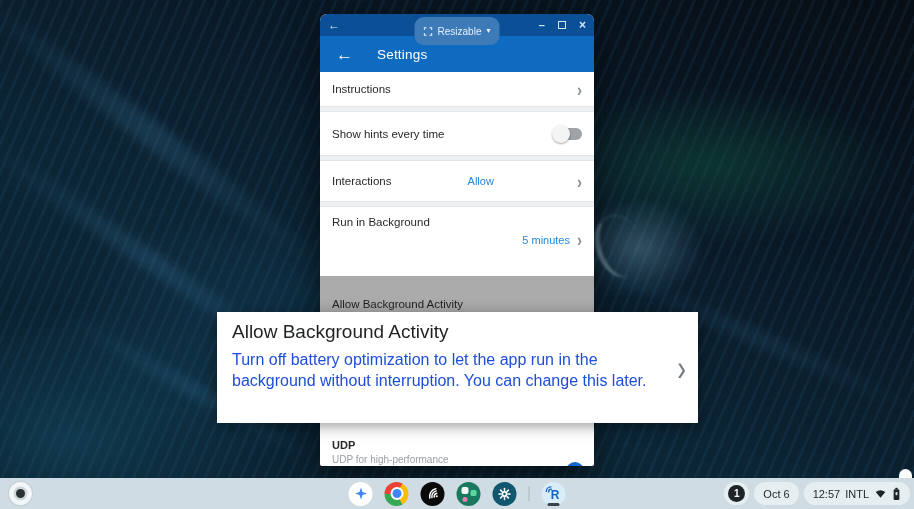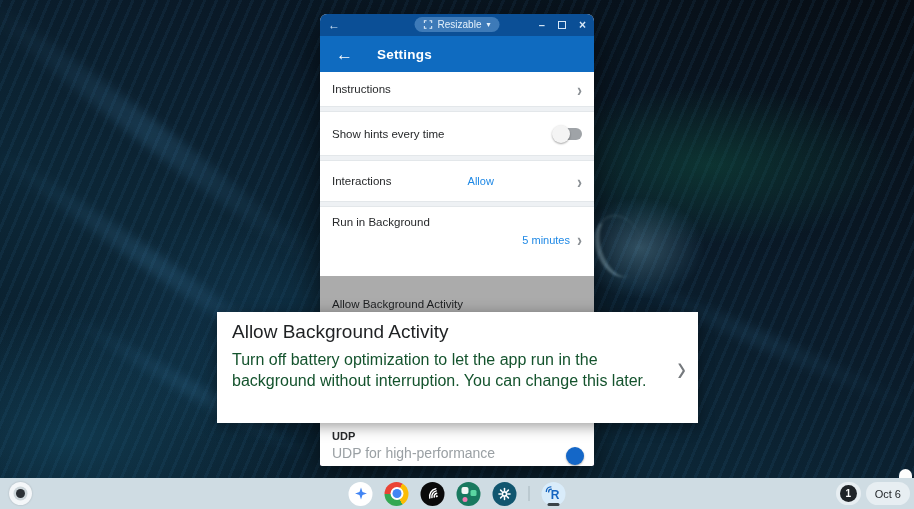--- a/index.html
+++ b/index.html
@@ -22,68 +22,68 @@
   .s4{width:360px;height:18px;left:580px;top:330px;transform:rotate(24deg);opacity:.6;}
   .droplet-shine{position:absolute;left:596px;top:214px;width:46px;height:64px;border-radius:50%;
     border-left:5px solid rgba(200,240,255,.35);border-top:2px solid rgba(200,240,255,.12);
     transform:rotate(-18deg);filter:blur(1px);}
 
   
   .app-window{position:absolute;left:320px;top:14px;width:274px;height:452px;
     border-radius:7px 7px 2px 2px;overflow:hidden;box-shadow:0 12px 34px rgba(0,0,0,.6);background:#fff;}
   .caption-bar{height:22px;background:#0b4f96;display:flex;align-items:center;position:relative;padding:0 8px;}
   .caption-back{color:#cfe2f5;font-size:12px;line-height:1;cursor:default;}
-  .mode-pill{position:absolute;left:50%;top:3px;transform:translateX(-50%);height:15px;
+  .mode-pill{position:absolute;left:50%;top:3px;transform:translateX(-50%);height:28px;
     background:#3d7ab8;border-radius:9px;display:flex;align-items:center;gap:5px;padding:0 9px;color:#e3f0fb;font-size:10px;}
   .mode-pill svg{display:block;}
   .mode-chevron{font-size:8px;line-height:1;color:#e3f0fb;}
   .win-controls{margin-left:auto;display:flex;align-items:center;gap:13px;color:#d7e7f7;}
   .wc-min{font-size:11px;line-height:1;font-weight:bold;}
   .wc-max{width:8px;height:8px;border:1.4px solid #d7e7f7;}
   .wc-close{font-size:12px;line-height:1;font-weight:bold;}
 
   .app-header{height:36px;background:#0f6bc0;display:flex;align-items:center;padding:0 16px;gap:24px;}
   .header-back{color:#fff;font-size:17px;line-height:1;}
-  .header-title{color:#fff;font-size:13.5px;font-weight:bold;letter-spacing:.2px;}
+  .header-title{color:#fff;font-size:13.5px;font-weight:normal;letter-spacing:.2px;}
 
   .content{background:#a21caf;}
   .row{position:relative;padding:0 12px;display:flex;align-items:center;background:#fff;}
   .row-sep{height:6px;background:#eef1f4;border-top:1px solid #e3e7ea;border-bottom:1px solid #e3e7ea;}
   .row-label{font-size:11.5px;color:#27292b;}
   .row-chevron{margin-left:auto;color:#8a8f94;font-size:15px;line-height:1;font-weight:bold;transform:scaleY(1.25);}
   .row-value{margin-left:auto;color:#1e88e5;font-size:11px;margin-right:7px;}
   .r-instructions{height:34px;}
   .r-hints{height:43px;}
   .r-interactions{height:40px;}
   .r-runbg{height:69px;align-items:flex-start;padding-top:9px;}
   .runbg-text{width:172px;}
   .runbg-title{font-size:11.5px;color:#27292b;margin-bottom:4px;}
   .runbg-desc{font-size:9.5px;color:#9aa0a4;line-height:1.38;}
   .runbg-right{margin-left:auto;display:flex;align-items:center;margin-top:16px;justify-content:flex-end;}
   .r-allowbg{height:46px;background:#ababab;align-items:flex-start;padding-top:22px;}
   .r-allowbg .row-label{color:#1d1f21;font-weight:500;}
   .r-filler{height:100px;}
-  .r-udp{height:43px;align-items:center;padding-top:4px;}
+  .r-udp{height:43px;align-items:flex-end;padding-top:4px;}
   .udp-title{font-size:11px;color:#27292b;font-weight:bold;margin-bottom:3px;}
-  .udp-desc{font-size:14px;color:#9aa0a4;}
+  .udp-desc{font-size:10px;color:#9aa0a4;}
   .udp-toggle-wrap{margin-left:auto;margin-top:8px;}
 
   .toggle{width:28px;height:12px;border-radius:7px;position:relative;cursor:pointer;}
   .toggle .knob{position:absolute;top:-3px;width:18px;height:18px;border-radius:50%;
     box-shadow:0 1px 2px rgba(0,0,0,.35);}
   .toggle[data-state="off"]{background:#9fa3a7;}
   .toggle[data-state="off"] .knob{left:-2px;background:#f4f4f4;}
   .toggle[data-state="on"]{background:#8ab9e6;}
   .toggle[data-state="on"] .knob{right:-2px;background:#1467c8;}
 
   
   .callout{position:absolute;left:217px;top:312px;width:481px;height:111px;background:#fff;
     box-shadow:0 3px 14px rgba(0,0,0,.4);padding:9px 44px 0 15px;}
   .callout-title{font-size:19px;color:#1f2123;margin-bottom:7px;}
-  .callout-desc{font-size:16px;color:#14532d;line-height:1.3;}
+  .callout-desc{font-size:16px;color:#1d4ed8;line-height:1.3;}
   .callout-chevron{position:absolute;right:12px;top:50%;transform:translateY(-50%) scaleY(1.4);
     color:#75797d;font-size:26px;font-weight:300;line-height:1;}
 
   
   .shelf{position:absolute;left:0;bottom:0;width:914px;height:31px;background:#cfdce3;}
   .launcher-btn{position:absolute;left:9px;top:4px;width:23px;height:23px;border-radius:50%;background:#f4f7f9;
     display:flex;align-items:center;justify-content:center;box-shadow:0 0 2px rgba(0,0,0,.2);}
   .launcher-dot{width:9px;height:9px;border-radius:50%;background:#2c3136;box-shadow:0 0 0 2.5px #cdd6da;}
   .shelf-apps{position:absolute;left:50%;top:0;height:31px;transform:translateX(-50%);
     display:flex;align-items:center;gap:12px;}
@@ -268,15 +268,27 @@
       </div>
     </div>
 
     <div class="tray">
       <div class="tray-pill pill-notif">
         <span class="notif-badge">1</span>
       </div>
       <div class="tray-pill">
         <span>Oct 6</span>
       </div>
+      <div class="tray-pill">
+        <span>12:57</span>
+        <span>INTL</span>
+        <svg width="13" height="13" viewBox="0 0 24 24">
+          <path d="M12 20 L3.2 9.4 A14 14 0 0 1 20.8 9.4 Z" fill="#1f2326"></path>
+        </svg>
+        <svg width="9" height="14" viewBox="0 0 14 22">
+          <rect x="5" y="1" width="4" height="2.5" rx="1" fill="#1f2326"></rect>
+          <rect x="2.5" y="3.5" width="9" height="17" rx="2" fill="#1f2326"></rect>
+          <rect x="5.4" y="8" width="3.2" height="5" rx="1.2" fill="#cfdce3"></rect>
+        </svg>
+      </div>
     </div>
   </div>
 </div>
 
 </body></html>

